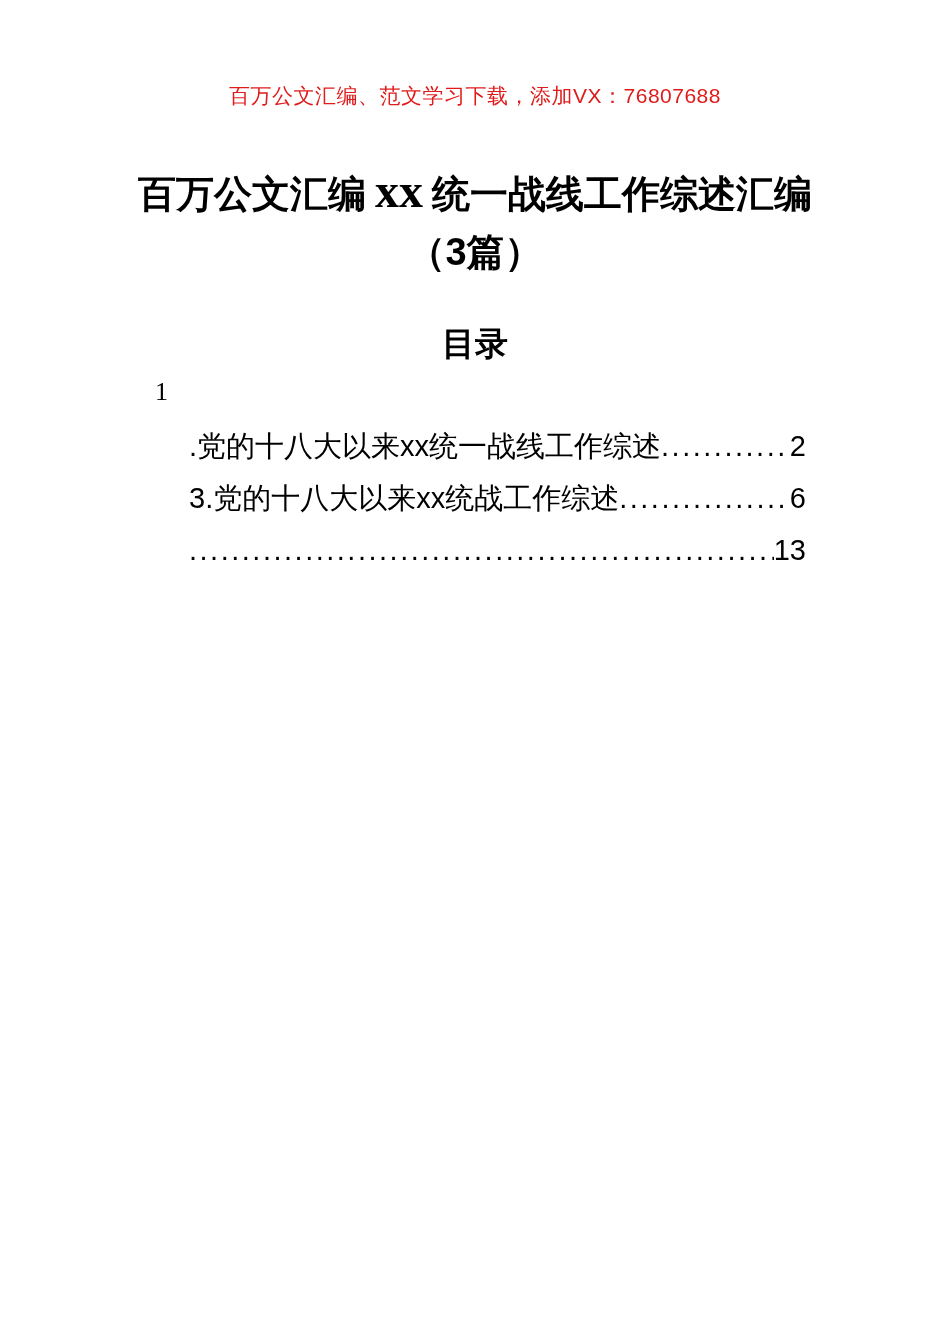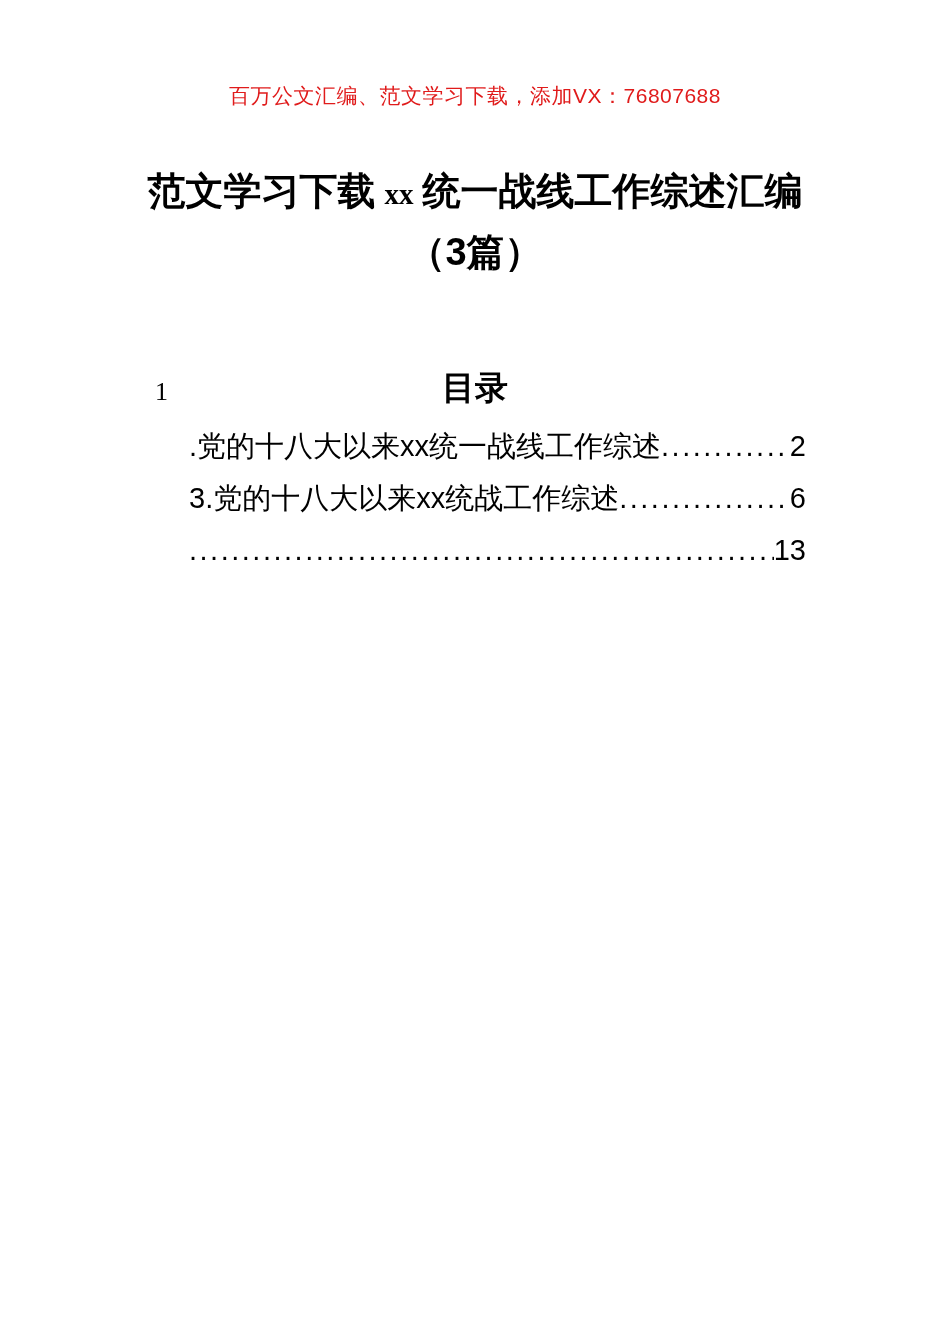--- a/index.html
+++ b/index.html
@@ -28,31 +28,30 @@
     position: absolute;
     top: 162px; left: 0; width: 100%;
     text-align: center;
     font-weight: bold;
     font-size: 38px;
     line-height: 58px;
   }
   .doc-title .t-line { display: block; white-space: nowrap; }
   .latin-serif {
     font-family: "Liberation Serif", serif;
-    font-size: 29px;
+    font-size: 48px;
     margin: 0 9px;
   }
   .toc-heading {
     position: absolute;
     top: 322px; left: 0; width: 100%;
     text-align: center;
     font-size: 33px;
     font-weight: bold;
     line-height: 44px;
-    margin-top: 44px;
   }
   .stray-num {
     position: absolute;
     top: 376px; left: 155px;
     font-family: "Liberation Serif", serif;
     font-size: 26px;
     line-height: 32px;
   }
   .toc-list {
     position: absolute;
@@ -78,21 +77,21 @@
   .toc-page { flex: 0 0 auto; white-space: nowrap; }
 </style>
 </head>
 <body style="--notice-red: #e01b1b; background: rgb(255, 255, 255); color: rgb(0, 0, 0);">
 
 <div class="page">
 
   <div class="notice">百万公文汇编、范文学习下载，添加VX：76807688</div>
 
   <h1 class="doc-title">
-    <span class="t-line"><span>范文学习下载</span><span class="latin-serif">xx</span><span>统一战线工作综述汇编</span></span>
+    <span class="t-line"><span>百万公文汇编</span><span class="latin-serif">xx</span><span>统一战线工作综述汇编</span></span>
     <span class="t-line">（3篇）</span>
   </h1>
 
   <h2 class="toc-heading">目录</h2>
 
   <div class="stray-num">1</div>
 
   <div class="toc-list">
 
     <div class="toc-row">

